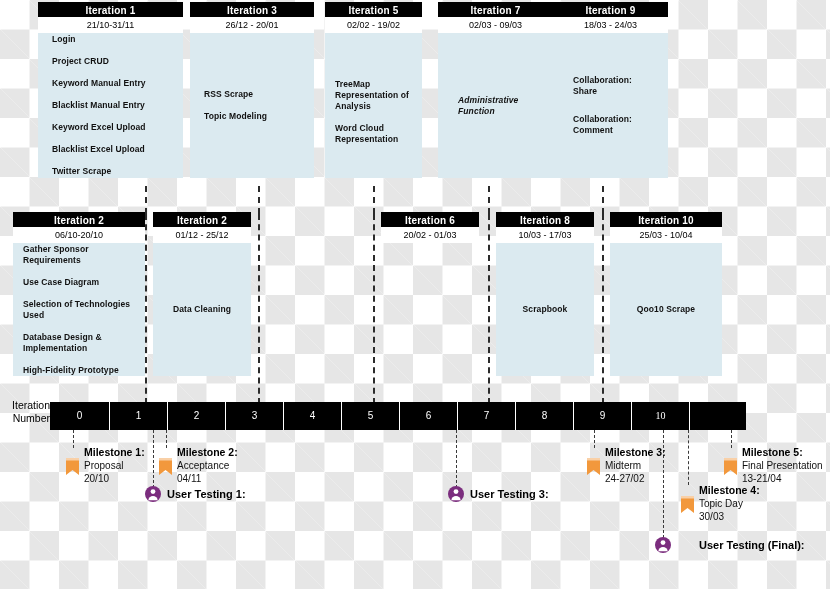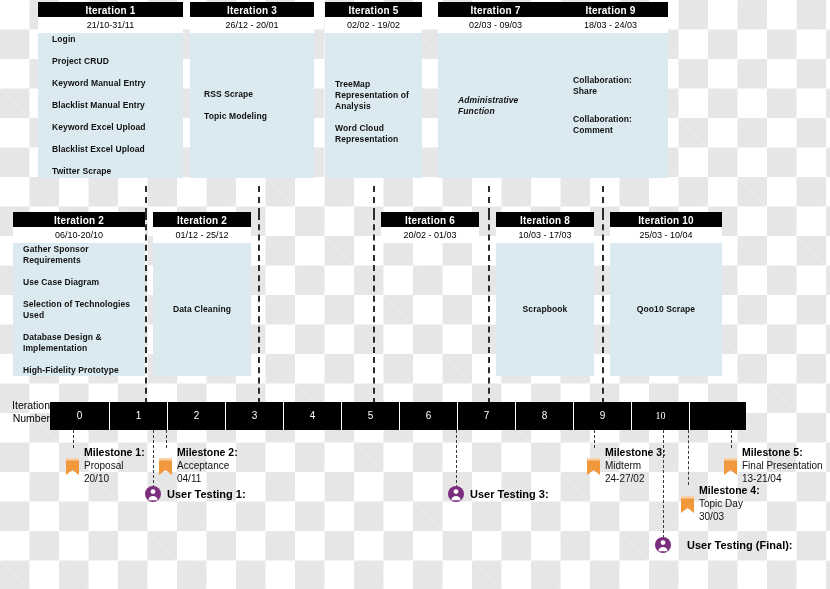--- a/index.html
+++ b/index.html
@@ -374,18 +374,18 @@
       <div class="ut-title">User Testing 3:</div>
     </div>
   </div>
 
   <div class="milestone" style="left:655px; top:537px;">
     <svg class="person-icon" viewBox="0 0 16 16">
       <circle cx="8" cy="8" r="8" fill="#7b2d7e"></circle>
       <circle cx="8" cy="5.6" r="2.4" fill="#ffffff"></circle>
       <path d="M3.4 14.2 a4.6 4.2 0 0 1 9.2 0 z" fill="#ffffff"></path>
     </svg>
-    <div class="ms-text" style="margin-left:10px;">
+    <div class="ms-text" style="margin-left:22px;">
       <div class="ut-title">User Testing (Final):</div>
     </div>
   </div>
 
 </div>
 
 </body></html>

